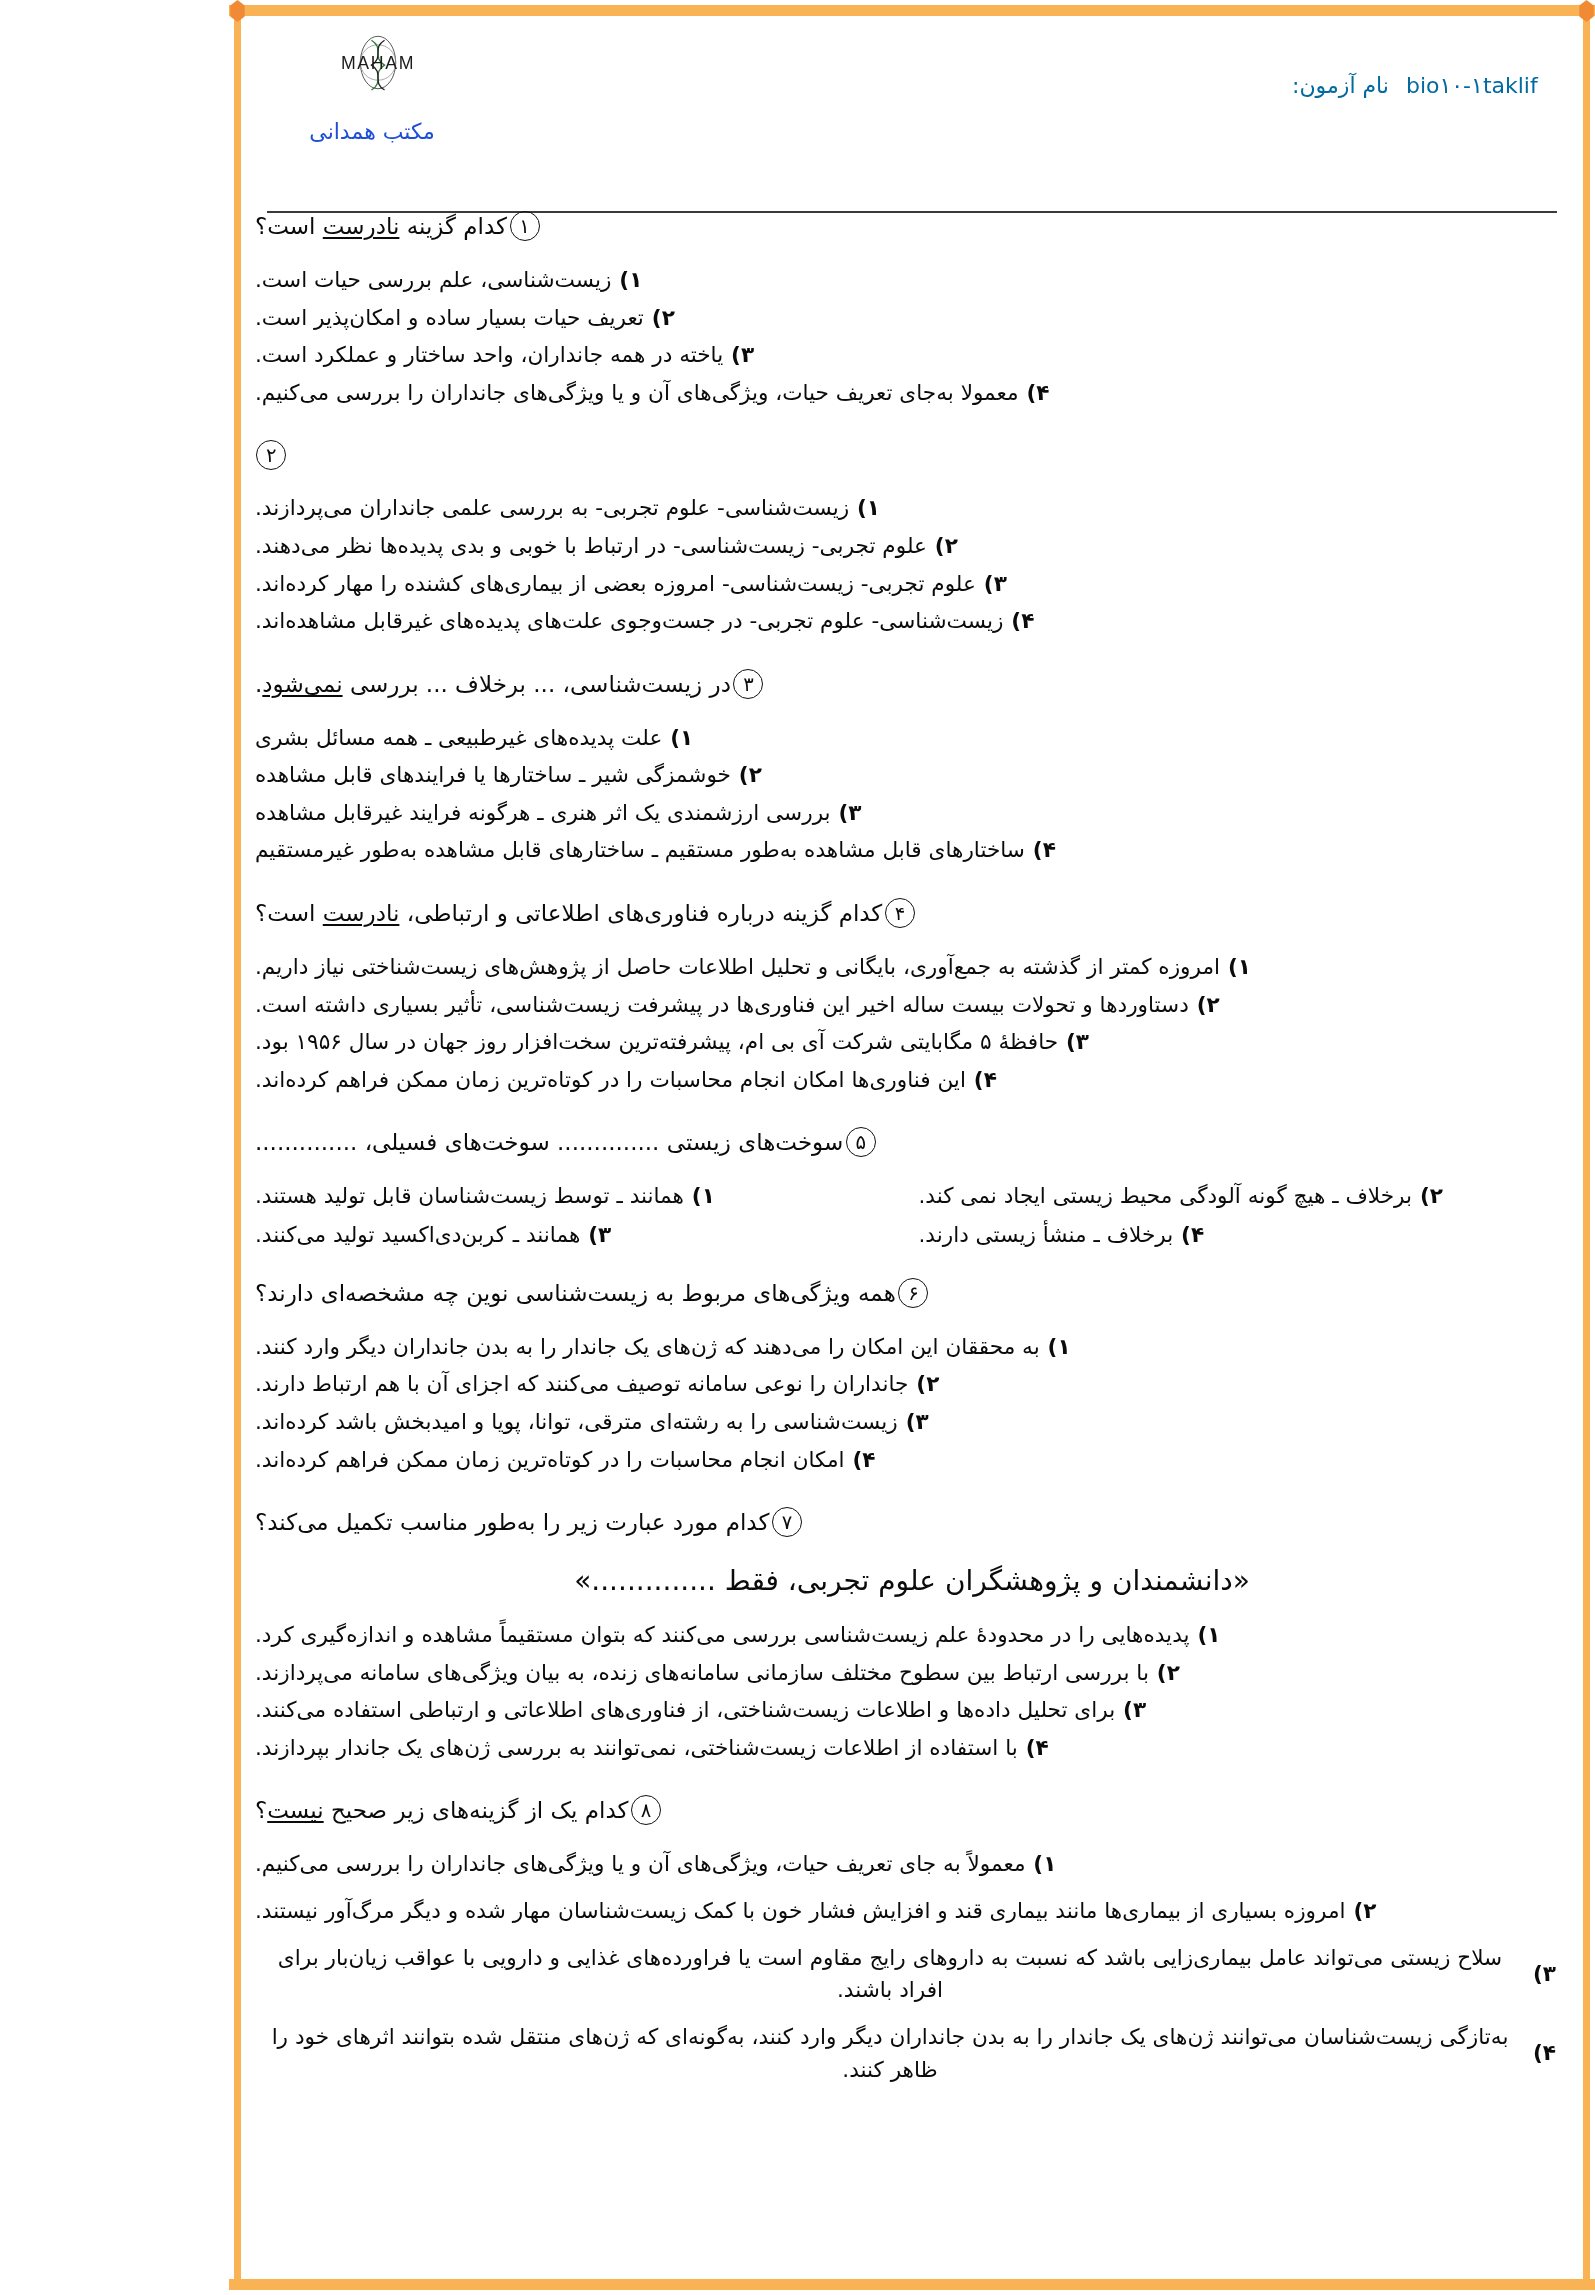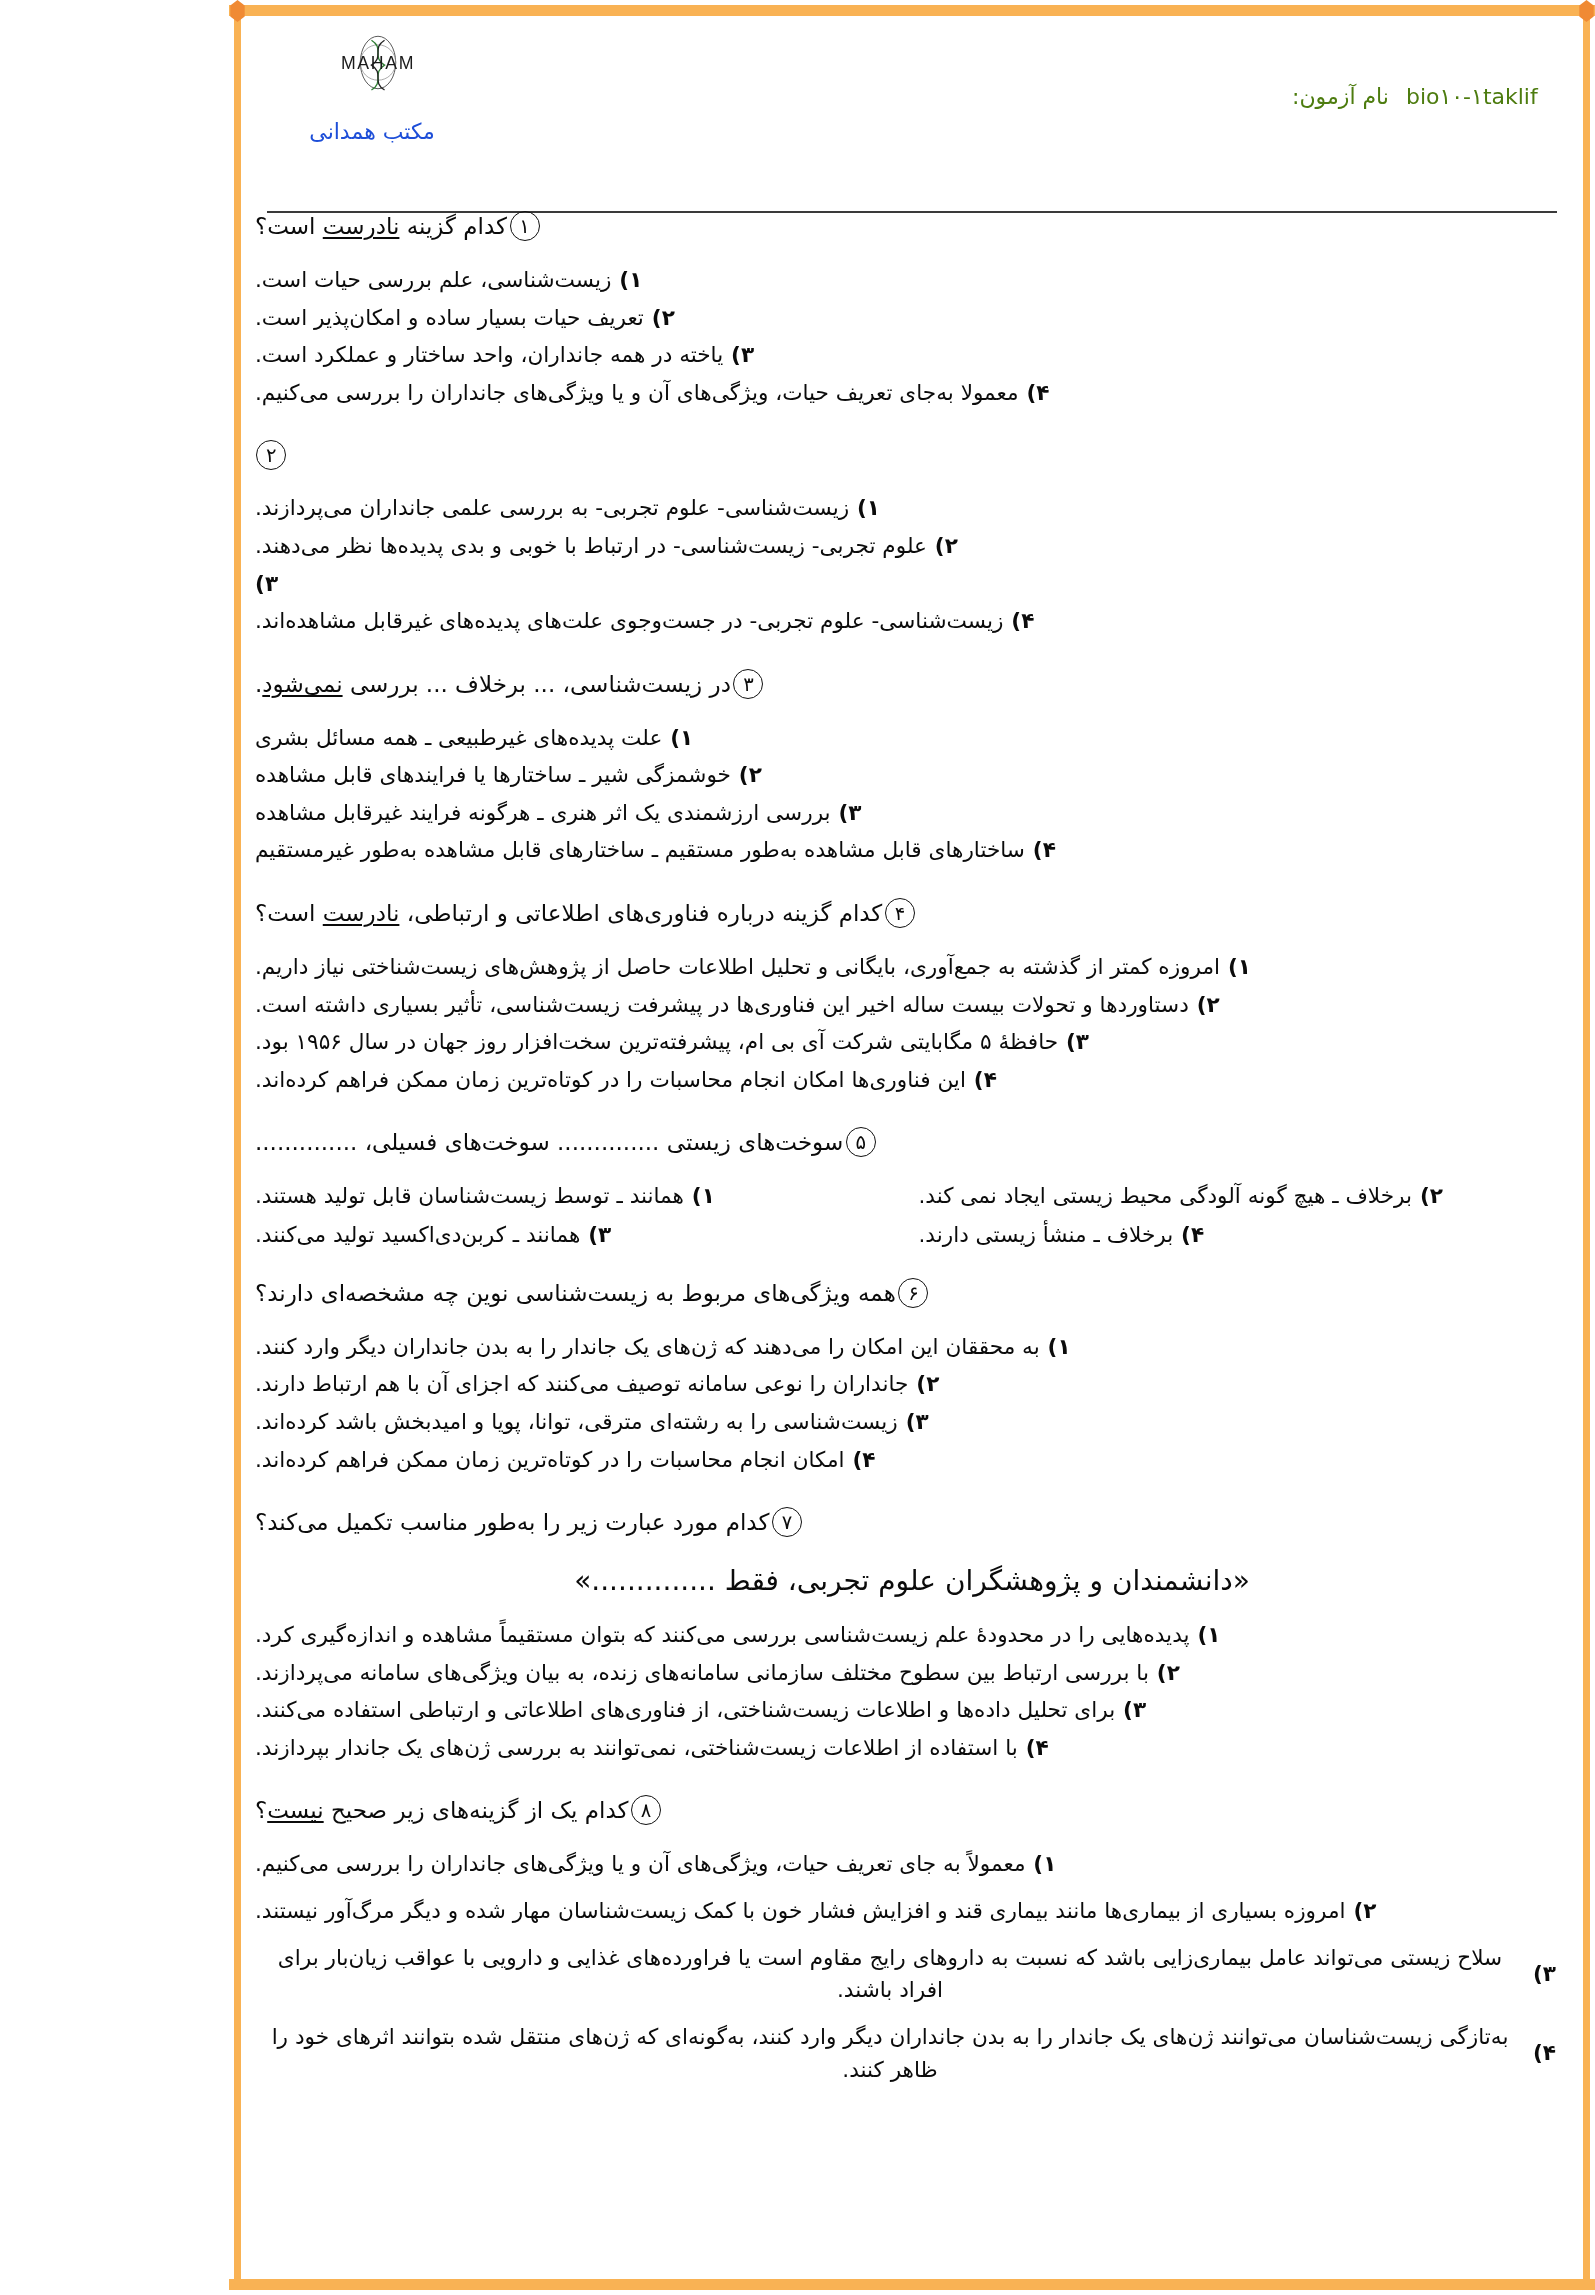--- a/index.html
+++ b/index.html
@@ -57,24 +57,24 @@
     position: absolute;
     top: 11.8px;
     left: 72px;
     width: 118px;
     height: 63px;
   }
   .logo svg { display: block; }
 
   .exam-name {
     position: absolute;
-    top: 64px;
+    top: 53px;
     right: 39px;
     font-size: 22px;
-    color: #4d7c0f;
+    color: #0369a1;
     white-space: nowrap;
     direction: rtl;
   }
   .exam-name .label { font-weight: 400; }
   .exam-name .value {
     direction: ltr;
     unicode-bidi: embed;
     display: inline-block;
     margin-left: 17px;
   }
@@ -262,20 +262,21 @@
           <div class="opt">
             <span class="opt-num">۱)</span>
             <span class="opt-text">زیست‌شناسی- علوم تجربی- به بررسی علمی جانداران می‌پردازند.</span>
           </div>
           <div class="opt">
             <span class="opt-num">۲)</span>
             <span class="opt-text">علوم تجربی- زیست‌شناسی- در ارتباط با خوبی و بدی پدیده‌ها نظر می‌دهند.</span>
           </div>
           <div class="opt">
             <span class="opt-num">۳)</span>
+            <span class="opt-text">علوم تجربی- زیست‌شناسی- امروزه بعضی از بیماری‌های کشنده را مهار کرده‌اند.</span>
           </div>
           <div class="opt">
             <span class="opt-num">۴)</span>
             <span class="opt-text">زیست‌شناسی- علوم تجربی- در جست‌وجوی علت‌های پدیده‌های غیرقابل مشاهده‌اند.</span>
           </div>
         </div>
         <div class="spacer-md"></div>
       </div>
       <div class="question">
         <div class="q-stem">

